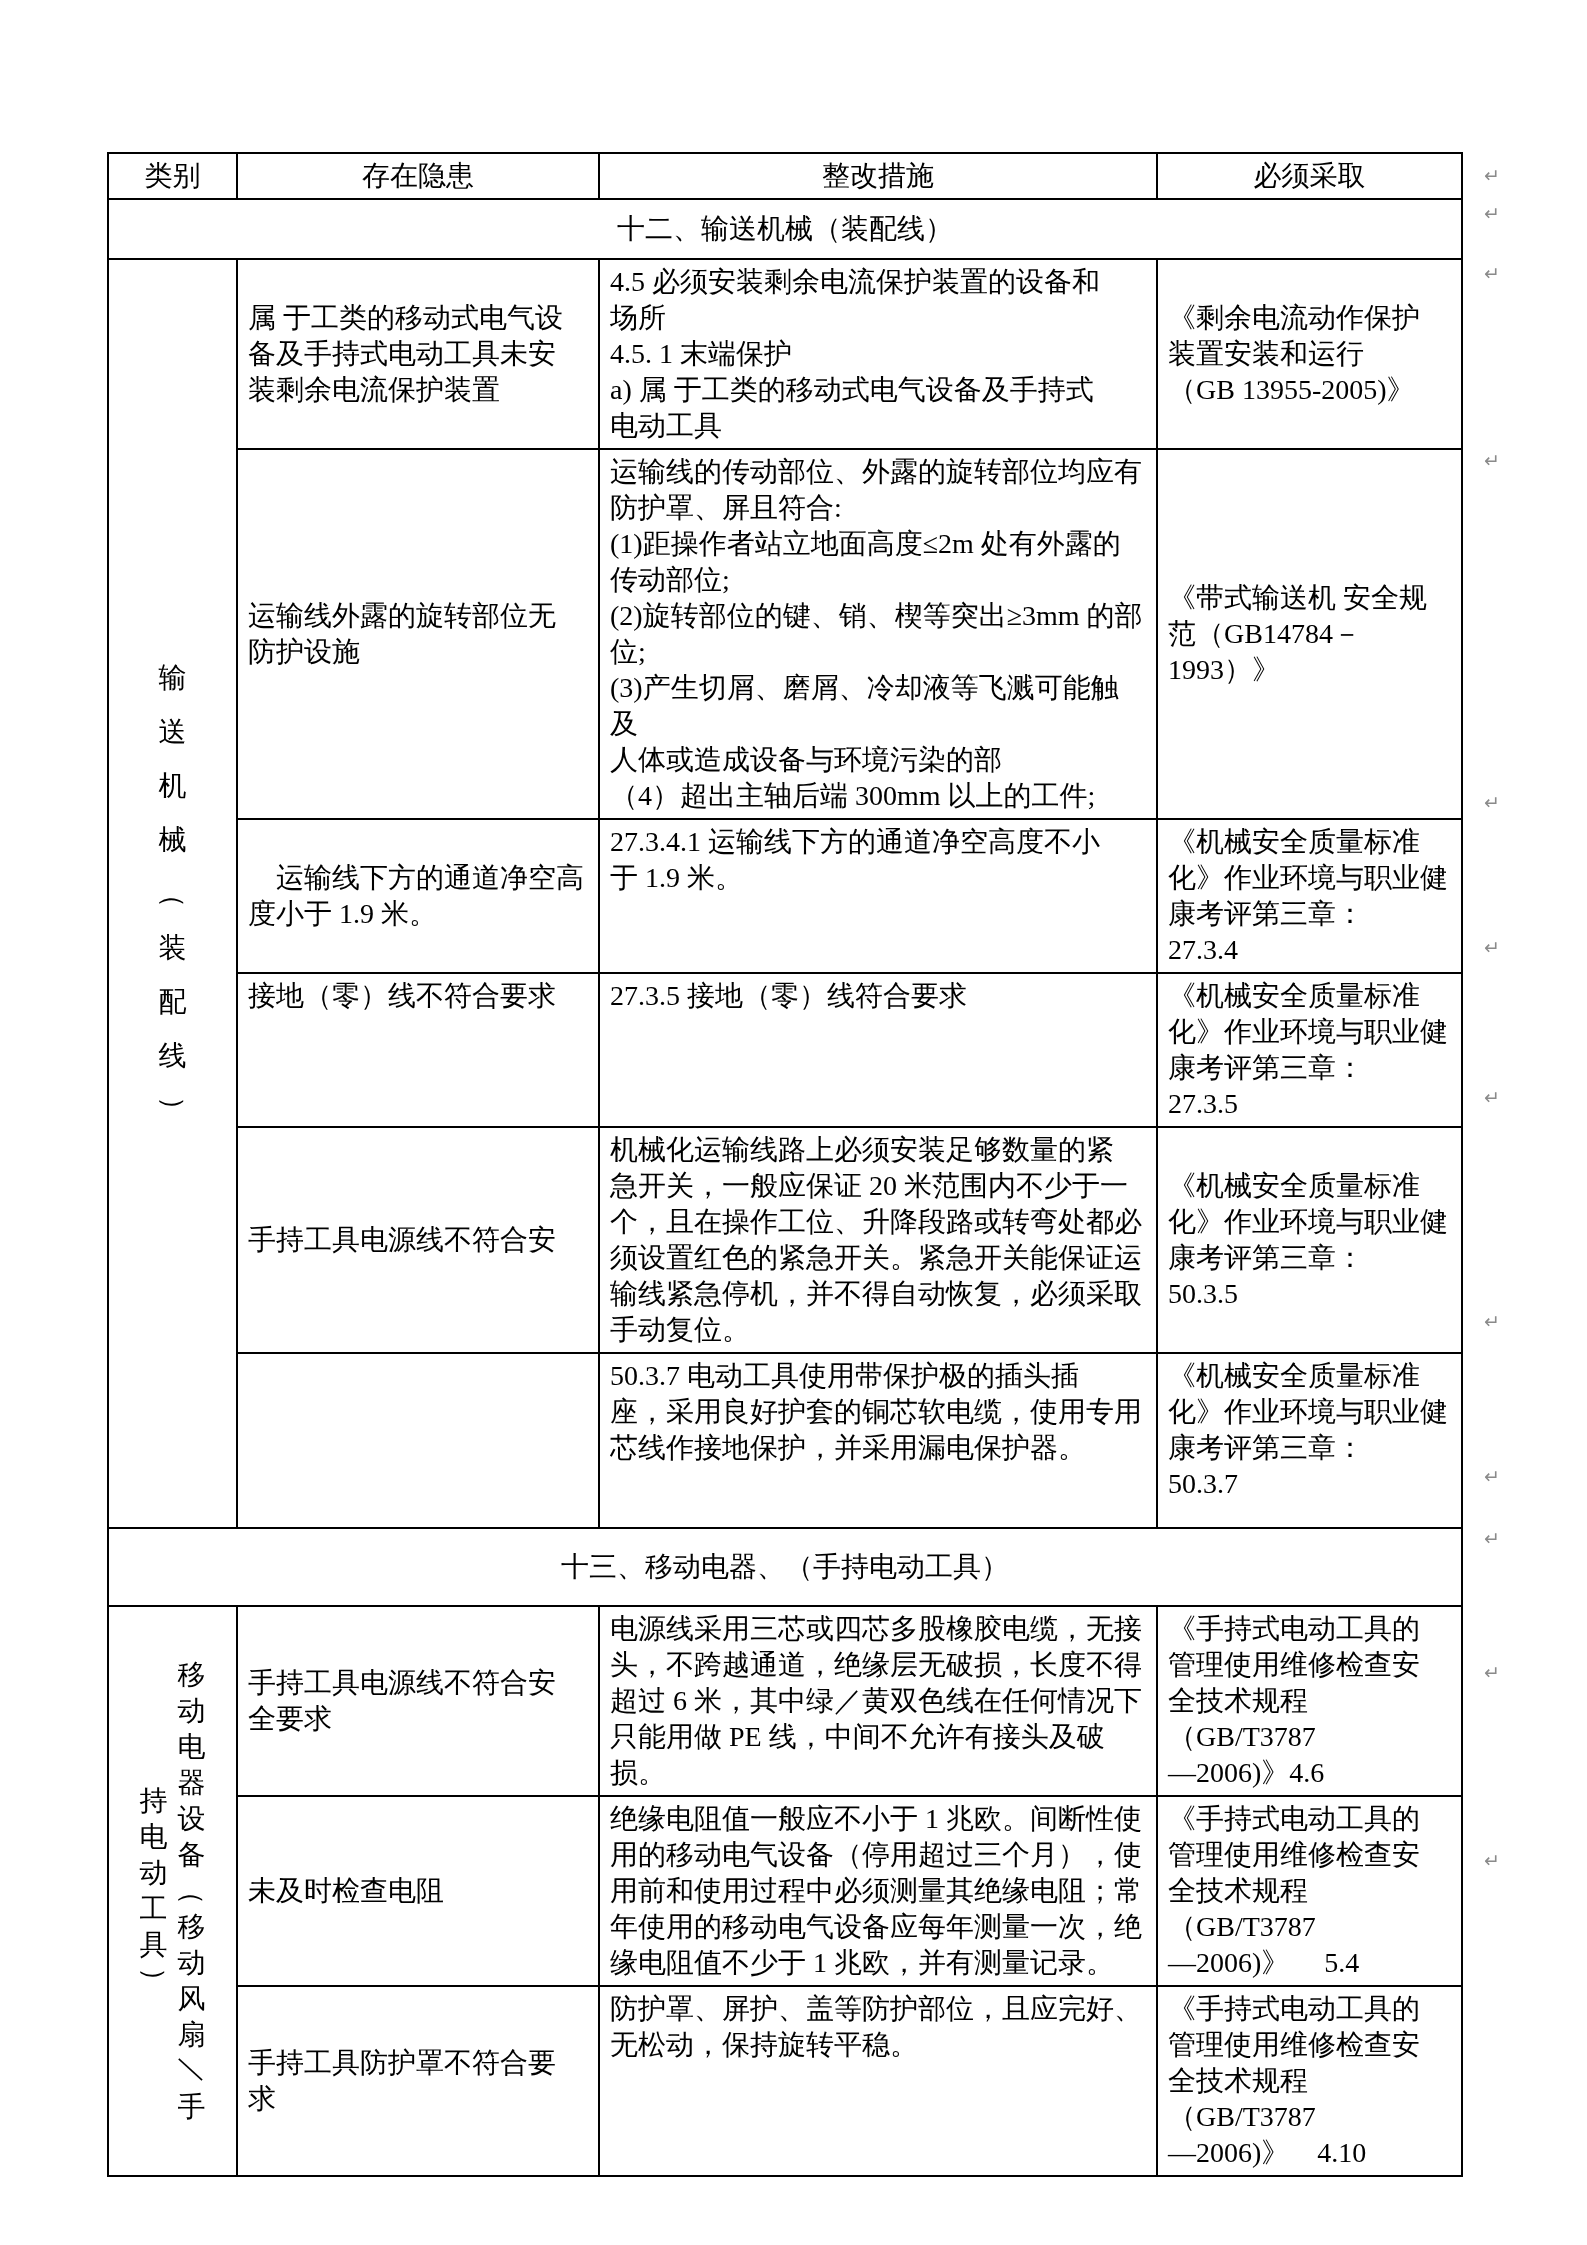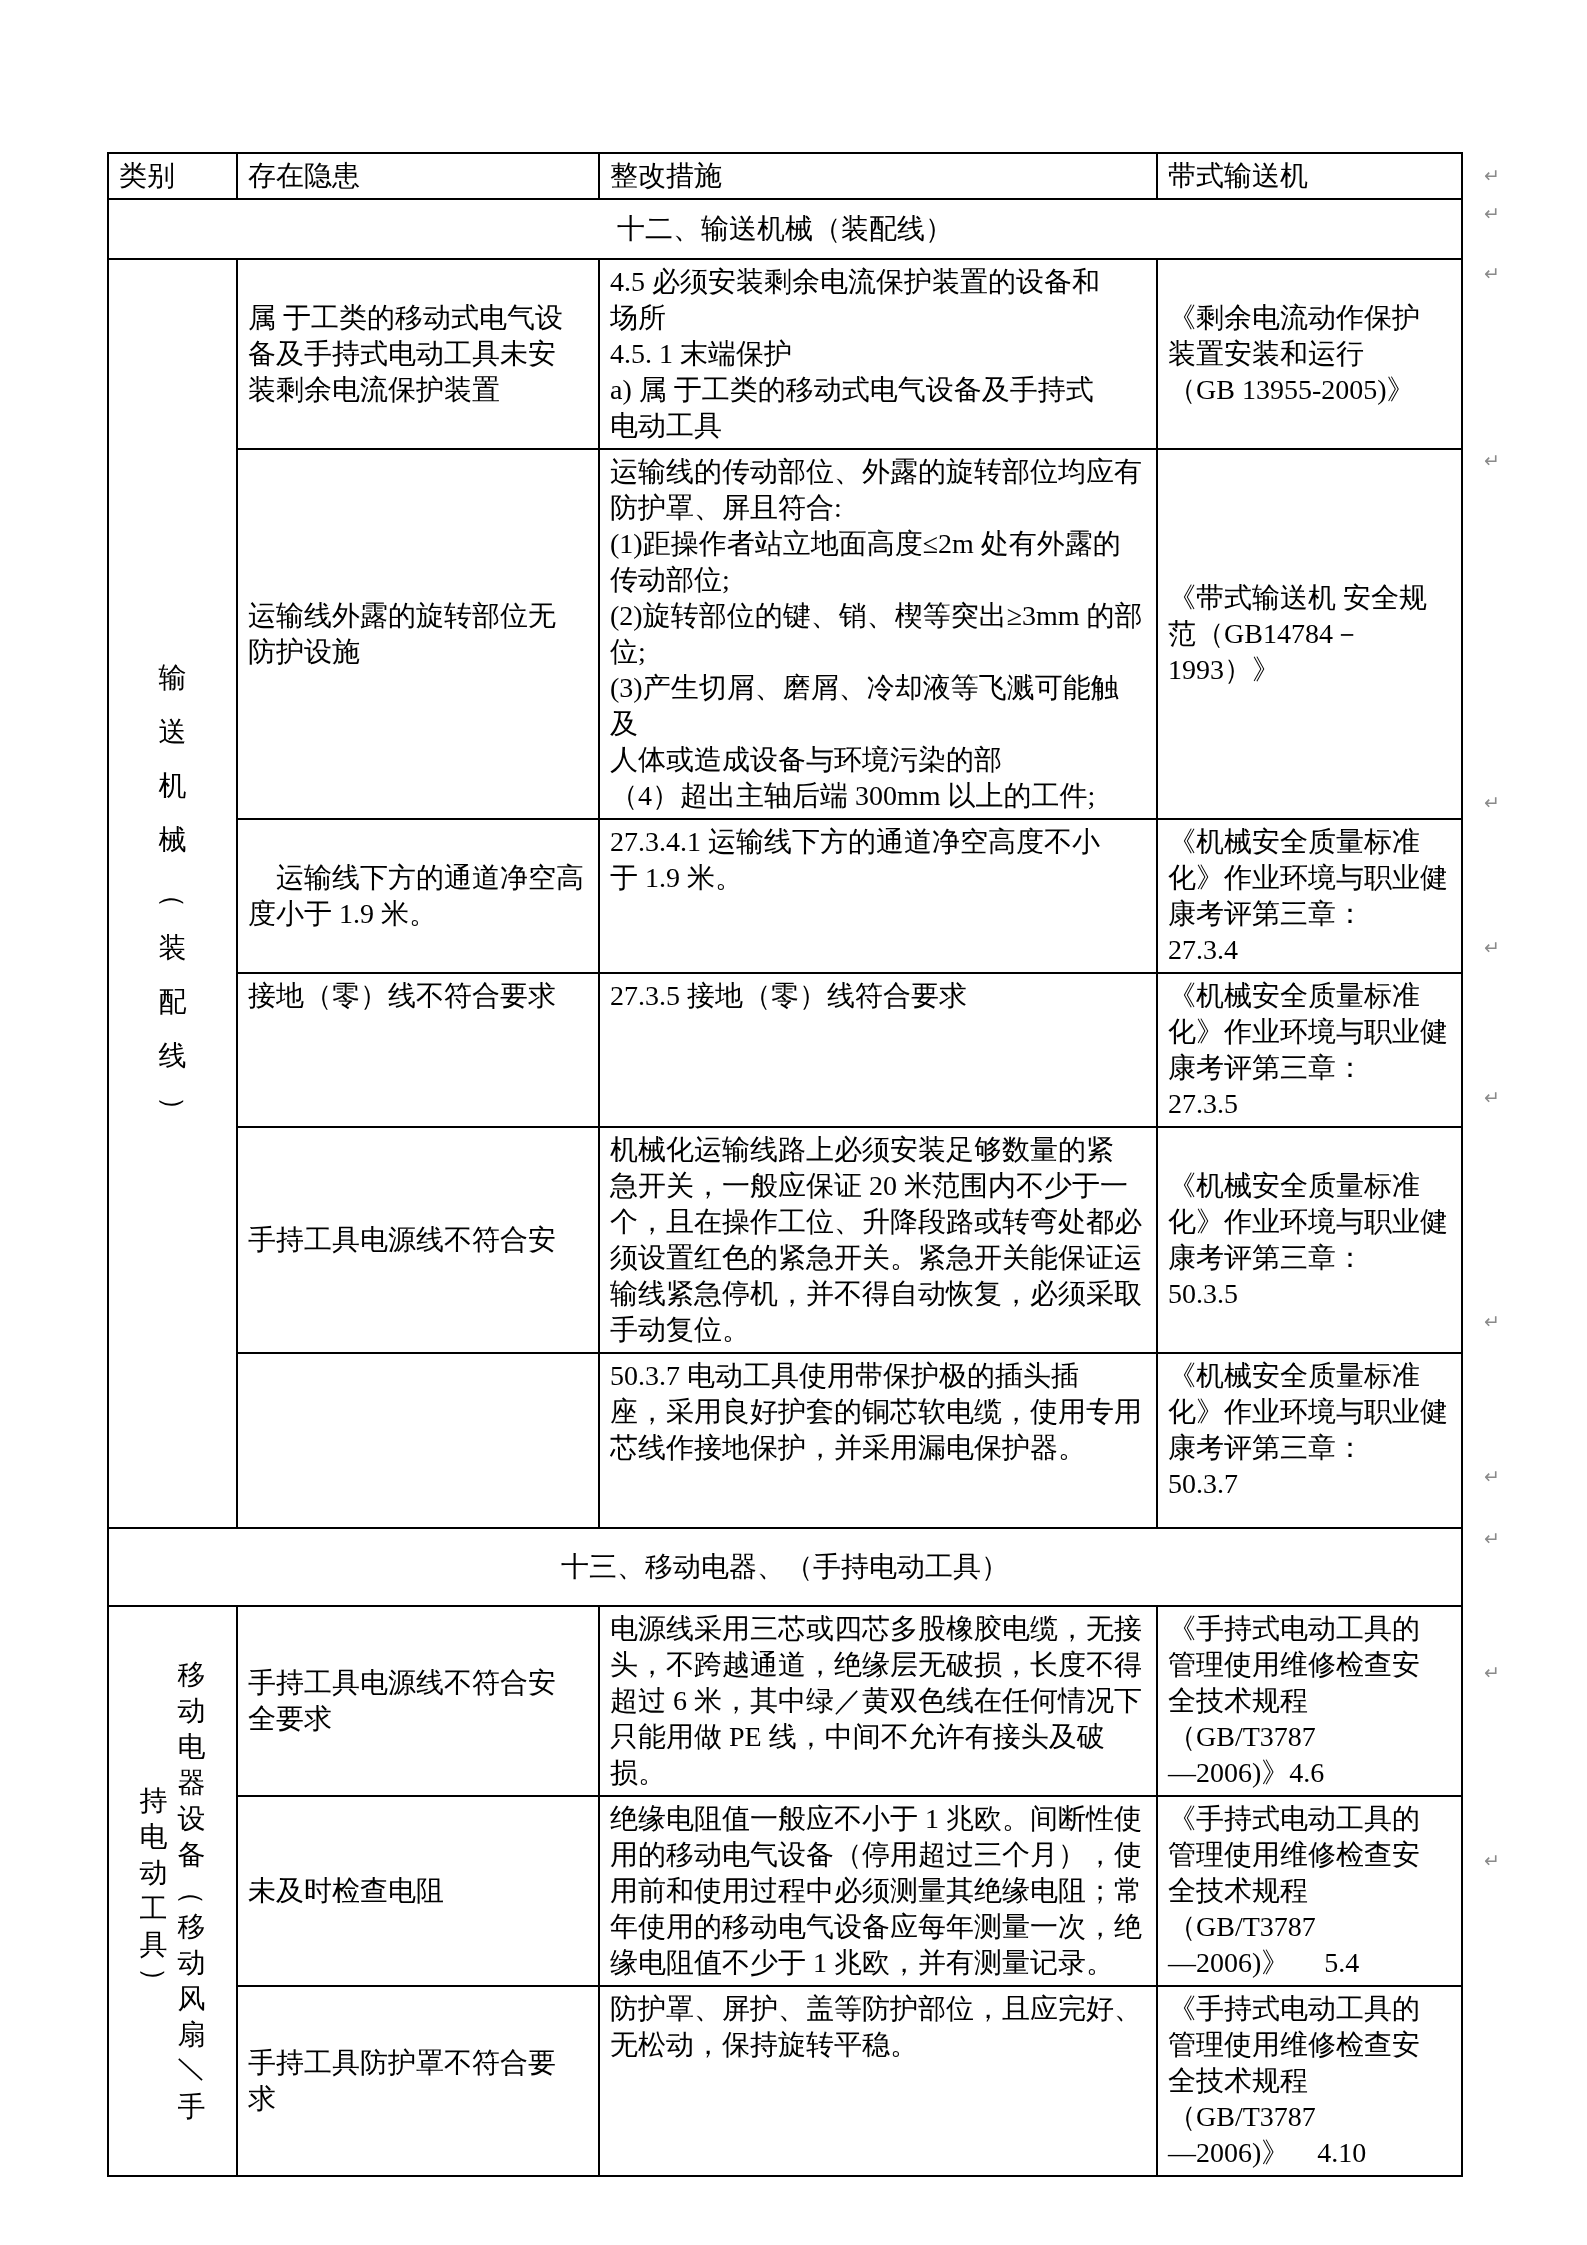--- a/index.html
+++ b/index.html
@@ -15,21 +15,21 @@
     position:absolute;left:107px;top:152px;
     border-collapse:collapse;table-layout:fixed;
     width:1354px;
   }
   table.doc-table td{
     border:2px solid #000;
     font-size:28px;line-height:36px;
     padding:4px 10px;
     overflow:hidden;
   }
-  td.hdr{ vertical-align:middle;padding:0 4px;font-size:29px;margin-top:9px; }
+  td.hdr{ text-align:center;vertical-align:middle;padding:0 4px;font-size:29px;margin-top:9px; }
   td.section-title{ text-align:center;vertical-align:middle;font-size:29px;border-radius:8px; }
   td.c2,td.c3,td.c4{ white-space:pre-wrap; }
   td.v-top{vertical-align:top;margin-top:32px;}
   td.v-mid{vertical-align:middle;}
   td.cat-cell{ vertical-align:middle;padding:6px 2px; }
   .vwrap{ display:flex;flex-direction:row-reverse;justify-content:center;align-items:center;gap:4px;height:100%; }
   .vline{ display:flex;flex-direction:column;align-items:center;justify-content:center; }
   .vline span{ display:block;height:34px;line-height:34px;font-size:28px;text-align:center;width:34px; }
   .vline span.rot{ transform:rotate(90deg); }
   .cat1 .vline{ gap:20px; }
@@ -55,21 +55,21 @@
         <col style="width:362px">
         <col style="width:558px">
         <col style="width:305px">
     </colgroup>
 
     <tbody>
         <tr style="height:38px">
       <td class="hdr">类别</td>
       <td class="hdr">存在隐患</td>
       <td class="hdr">整改措施</td>
-      <td class="hdr">带式输送机</td>
+      <td class="hdr">必须采取</td>
     </tr>
 
     <tr style="height:60px">
       <td class="section-title" colspan="4">十二、输送机械（装配线）</td>
     </tr>
 
     <tr style="height:187px">
       <td class="cat-cell" rowspan="6">
         <div class="vwrap cat1">
               <div class="vline">

